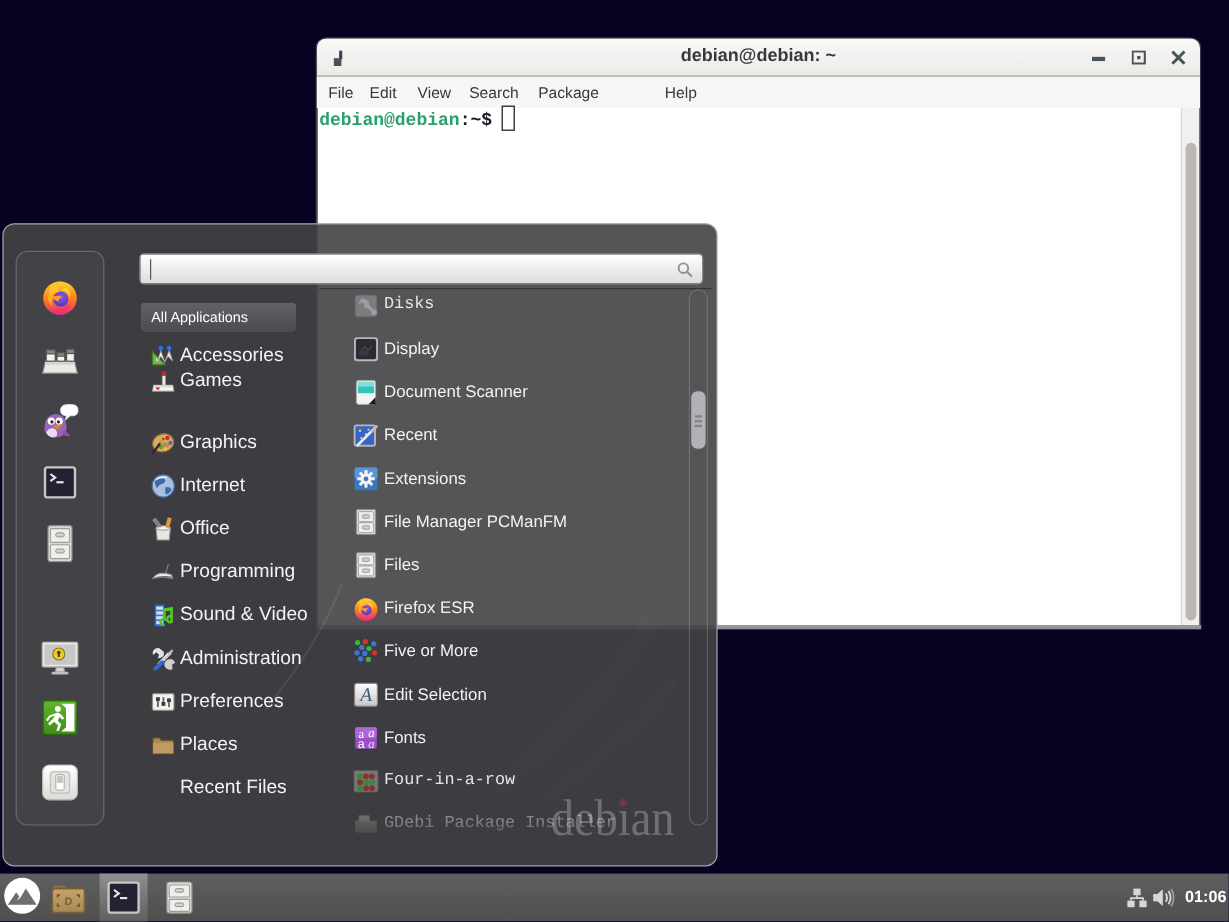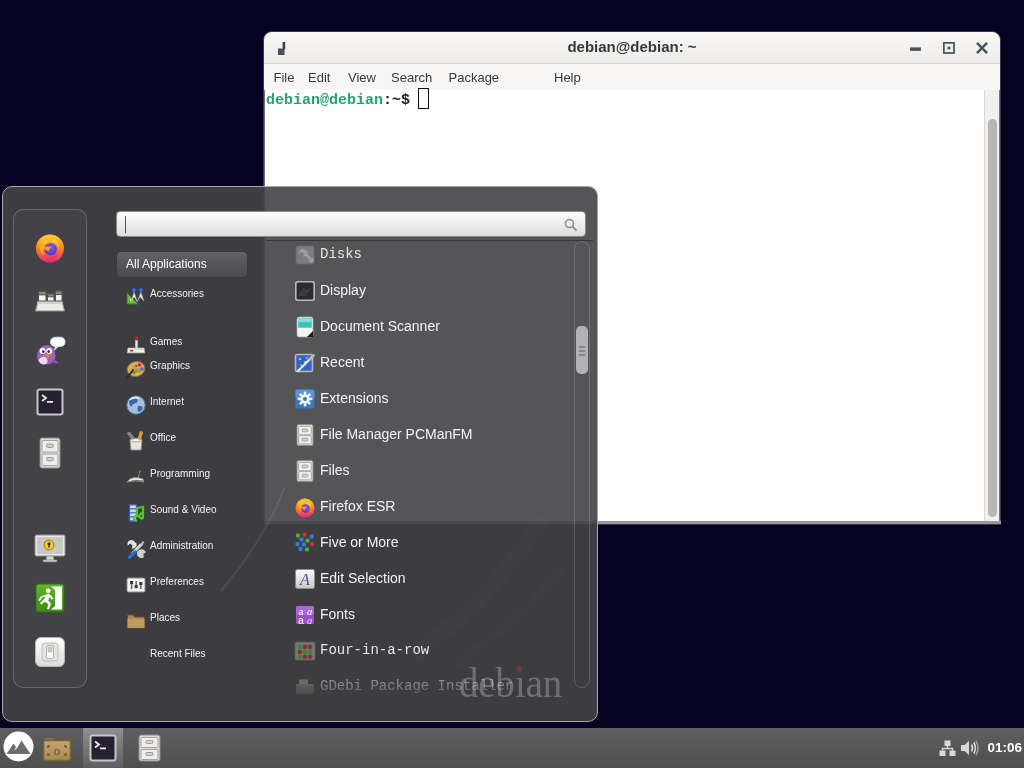--- a/index.html
+++ b/index.html
@@ -49,21 +49,21 @@
             border:1px solid #8a898e; border-radius:4px; }
   #scursor { position:absolute; left:8px; top:4px; width:1px; height:17px;
              background:#555; }
   #sglass { position:absolute; right:7px; top:6px; }
   #allapps { position:absolute; left:113px; top:64px; width:132px; height:27px;
              background:linear-gradient(#626166,#4b4a4f);
              border:1px solid #39383d; border-radius:5px;
              color:#fff; font-size:12px; line-height:25px; padding-left:9px; }
   .cat { position:absolute; left:113px; width:160px; height:36px; }
   .cat .ic { position:absolute; left:10px; top:8px; width:20px; height:20px; }
-  .cat .tx { position:absolute; left:34px; top:9px; font-size:10px; color:#f3f2f5; }
+  .cat .tx { position:absolute; left:34px; top:9px; font-size:16px; color:#f3f2f5; }
   .app { position:absolute; left:277px; width:300px; height:36px; }
   .app .ic { position:absolute; left:14px; top:7px; width:22px; height:22px; }
   .app .tx { position:absolute; left:40px; top:9px; font-size:14px; color:#f3f2f5; }
   .dim .tx { color:#e5e5e5;font-family:Liberation Mono, monospace; }
   .dim .ic { opacity:0.6; }
   #gdebi { opacity:0.45;
      -webkit-mask-image:linear-gradient(#000 40%, transparent 95%);
      mask-image:linear-gradient(#000 40%, transparent 95%); }
   #listtop { position:absolute; left:263px; top:53px; width:327px; height:1px;
              background:rgba(30,30,34,0.55); }
@@ -262,21 +262,21 @@
     <svg class="ic" viewBox="0 0 20 20">
       <path d="M1 17 L1 6 L12 17 Z" fill="#6fba3a" stroke="#3d7a1e" stroke-width="1"></path>
       <path d="M4 14 L4 11 L7 14 Z" fill="#cfe9b8"></path>
       <circle cx="8" cy="3" r="2.3" fill="#3a6fd8" stroke="#1d3f8a" stroke-width="0.8"></circle>
       <circle cx="15" cy="3" r="2.3" fill="#3a6fd8" stroke="#1d3f8a" stroke-width="0.8"></circle>
       <path d="M8 5 L5 15 L8 10 L11.5 15 Z" fill="#f2f2f2" stroke="#9a9a9a" stroke-width="0.6"></path>
       <path d="M15 5 L11 15 L14 10 L18 14 Z" fill="#e6e6e6" stroke="#9a9a9a" stroke-width="0.6"></path>
     </svg>
     <div class="tx">Accessories</div>
   </div>
-  <div class="cat" style="top:140px">
+  <div class="cat" style="top:113px">
     <svg class="ic" viewBox="0 0 20 20">
       <path d="M2 13 L18 13 L19 18 L1 18 Z" fill="#f4f3f1" stroke="#9a9792" stroke-width="0.8"></path>
       <rect x="9.2" y="5" width="2.6" height="8" fill="#e8e6e2" stroke="#a5a29c" stroke-width="0.6"></rect>
       <circle cx="10.5" cy="3.4" r="2" fill="#cc2222"></circle>
       <circle cx="5.5" cy="15.2" r="1.6" fill="#cc2222"></circle>
       <path d="M2 13 L18 13 L18.4 15 L1.6 15 Z" fill="#dddbd7"></path>
     </svg>
     <div class="tx">Games</div>
   </div>
   <div class="cat" style="top:164px">

